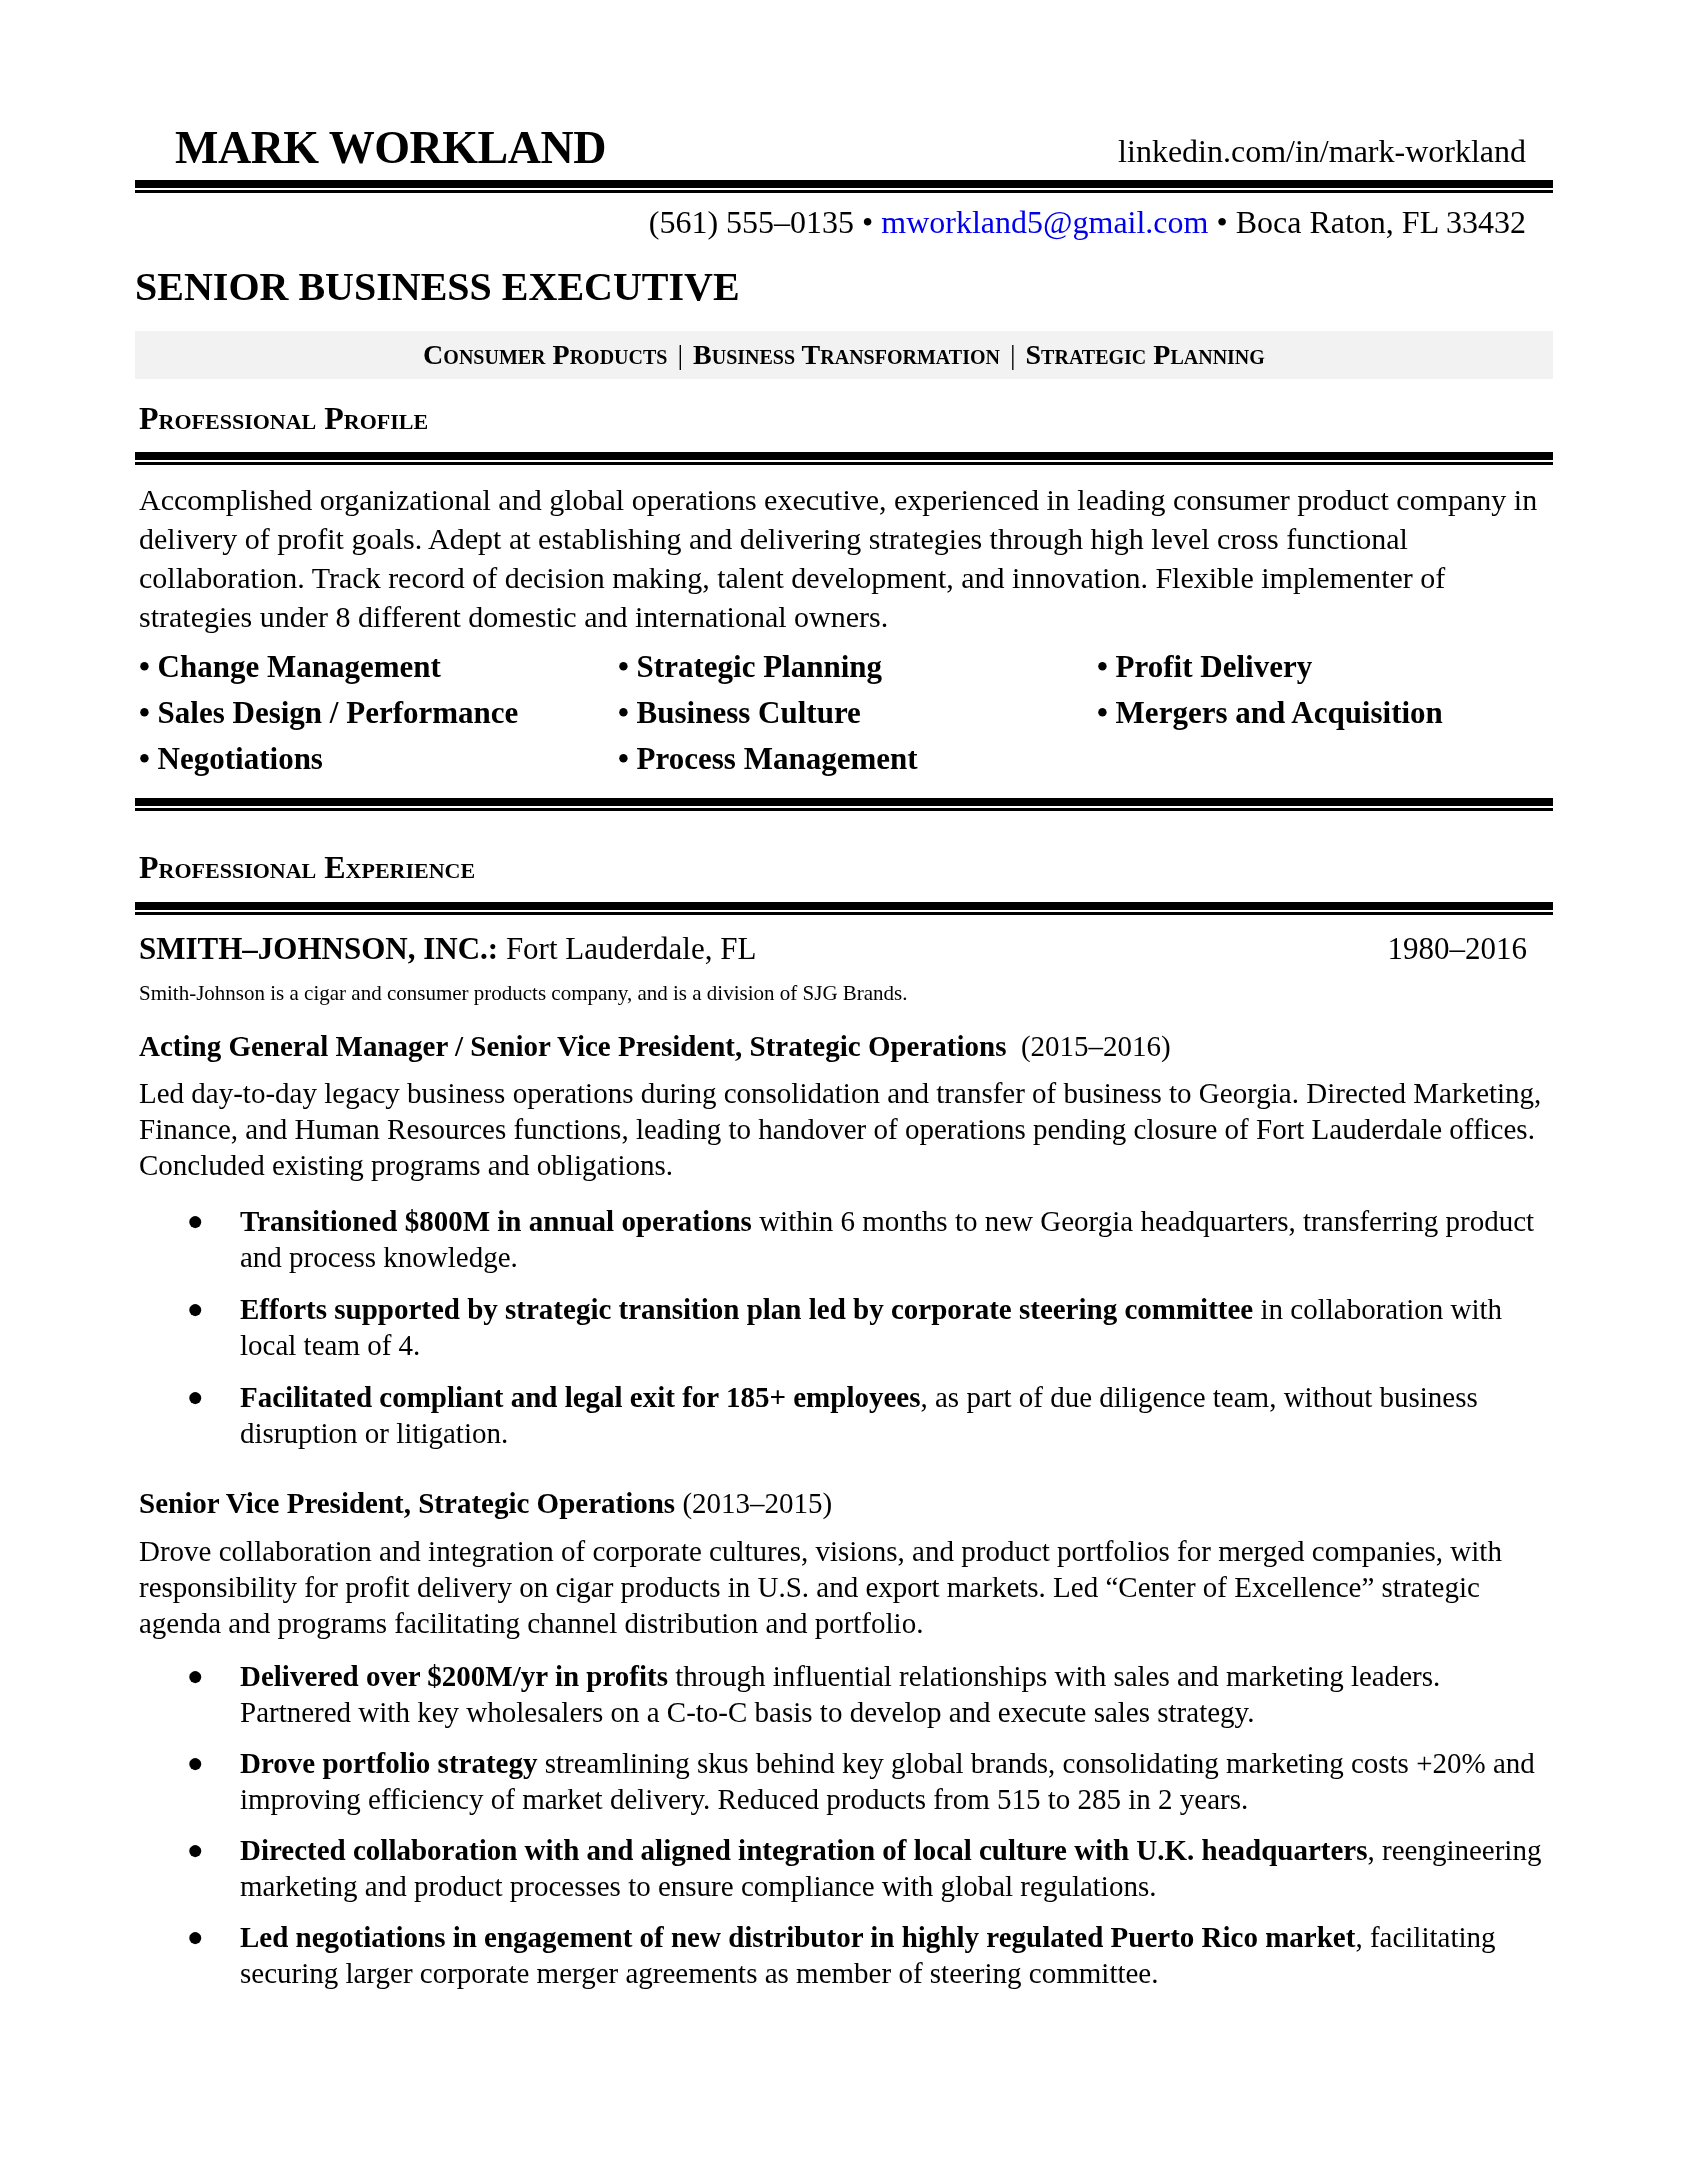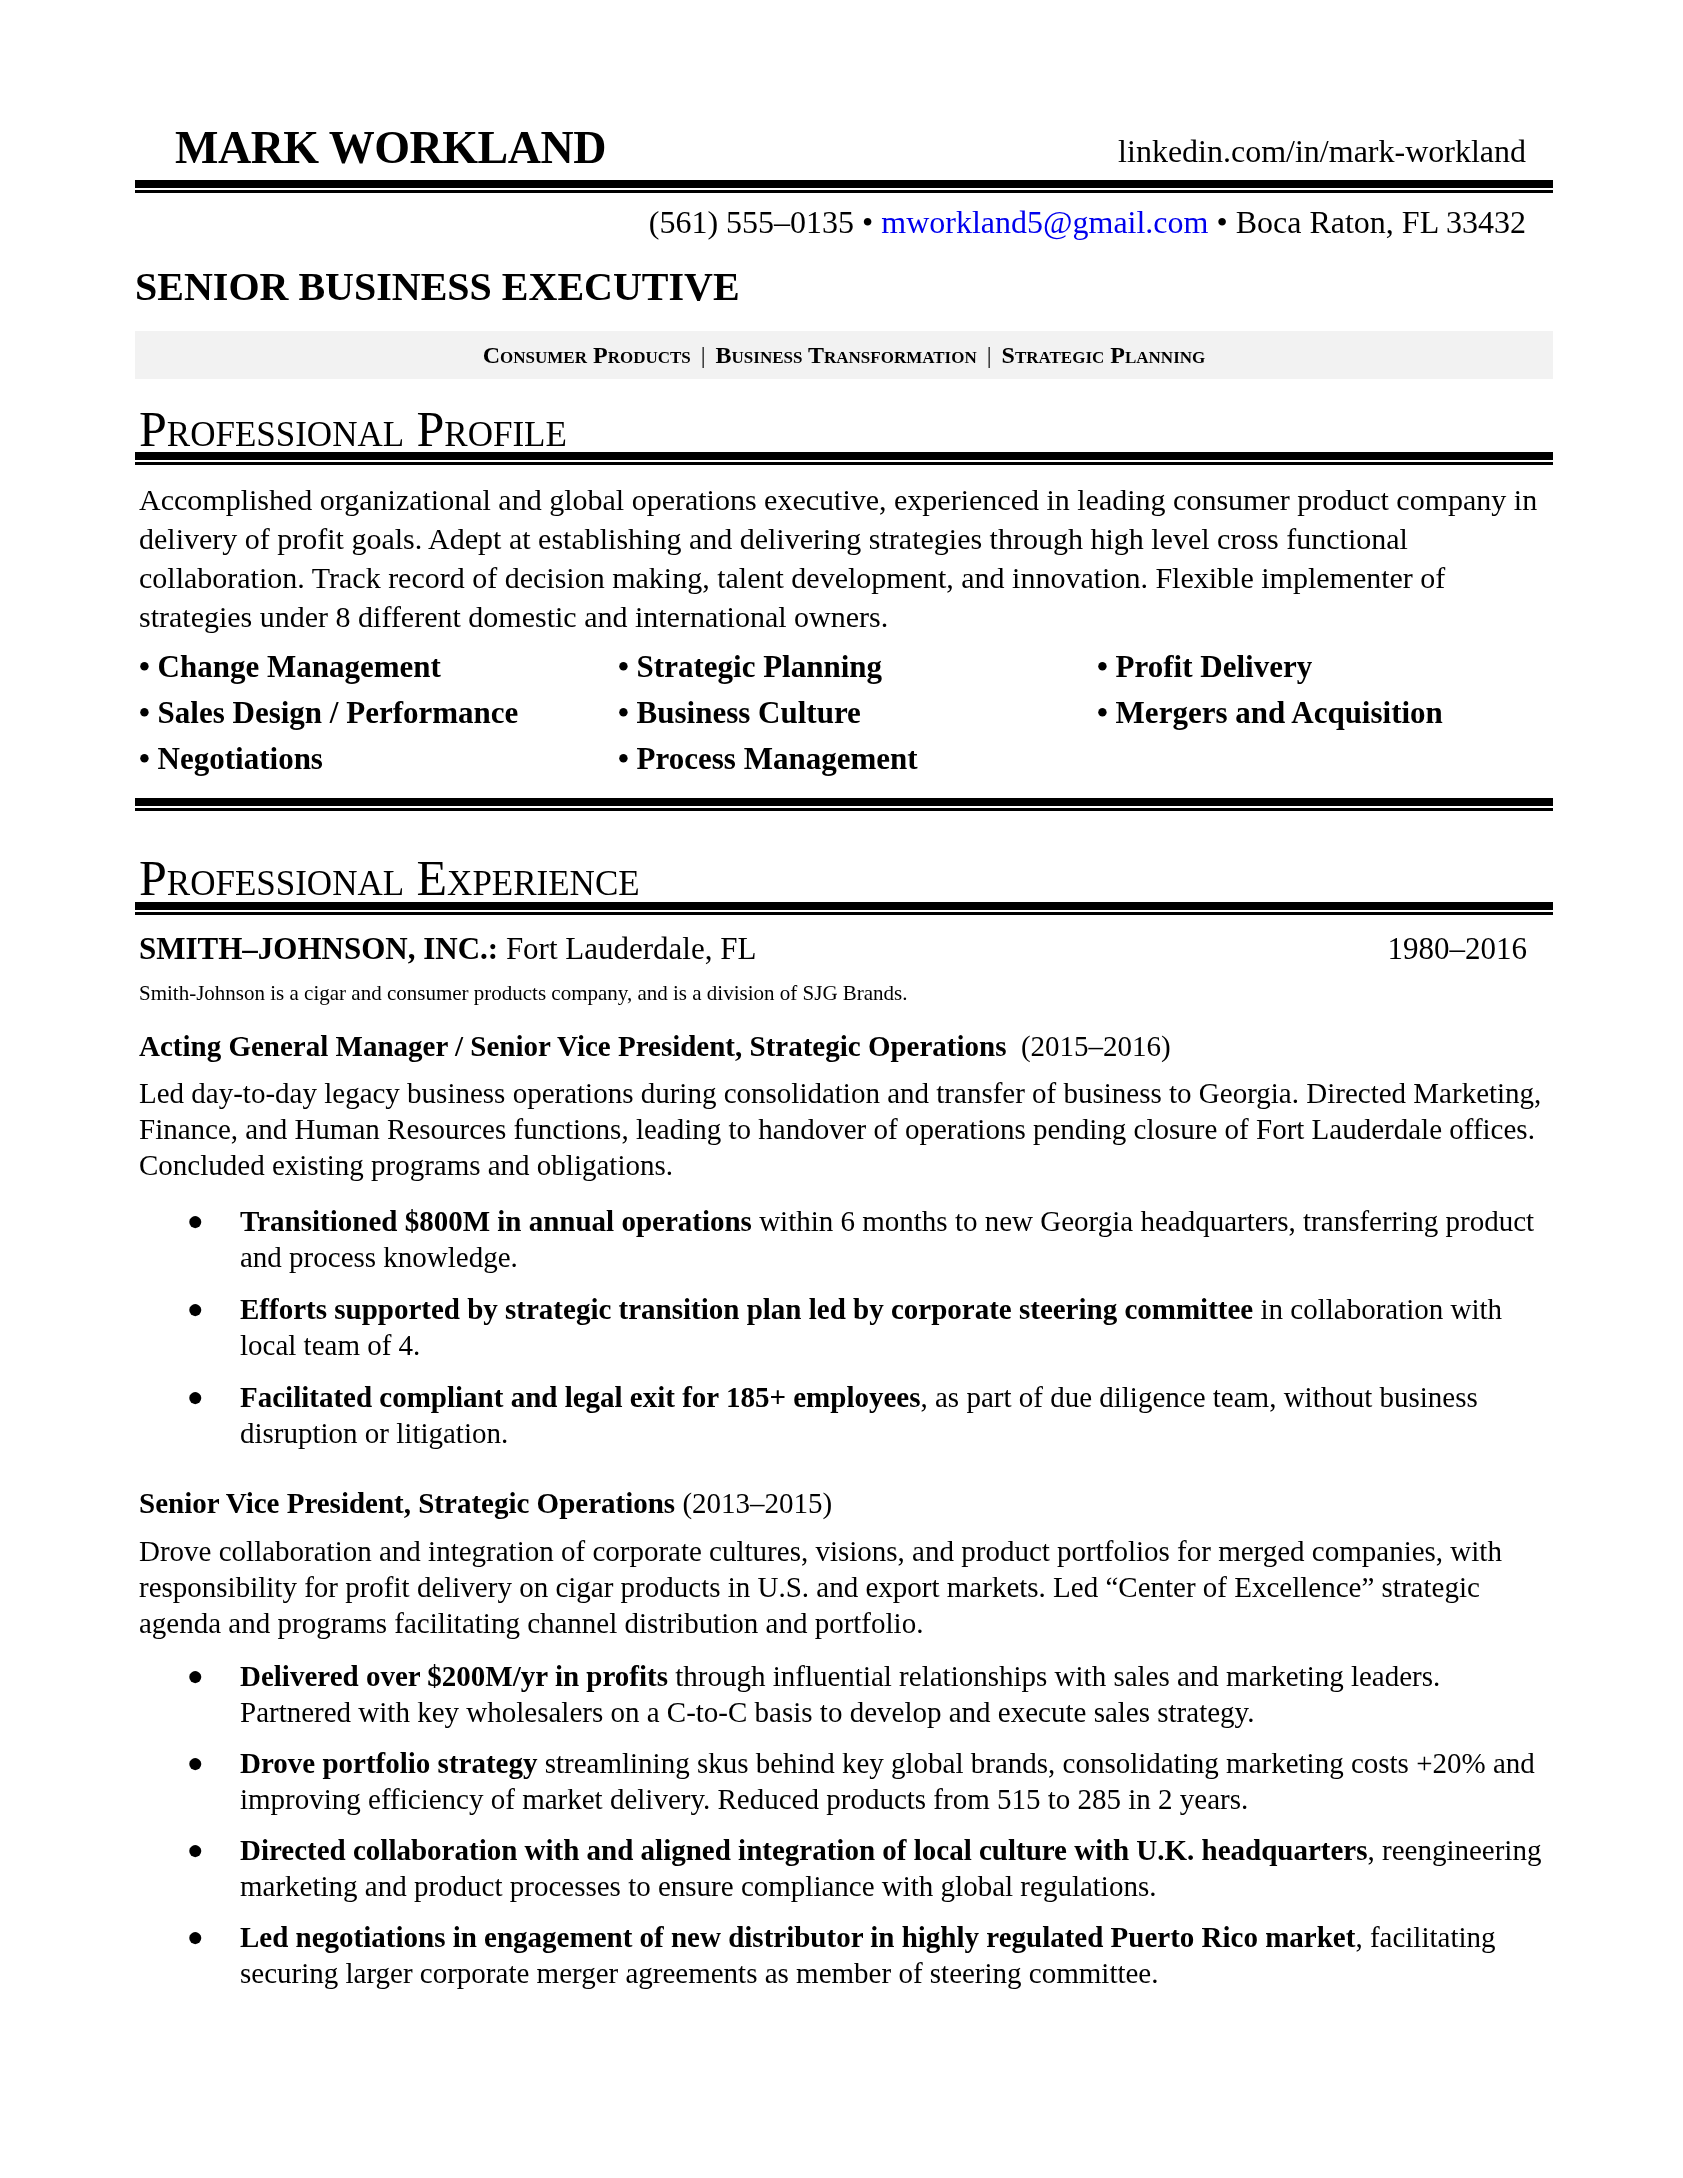--- a/index.html
+++ b/index.html
@@ -10,23 +10,23 @@
   .name { left: 4px; top: 121px; font-size: 46px; font-weight: bold; letter-spacing: -0.5px; white-space: nowrap; margin-left: 36px; }
   .linkedin { right: 27px; top: 133px; font-size: 32px; white-space: nowrap; }
   .rule { position: absolute; left: 0; width: 1418px; }
   .rule .thick { height: 8px; background: #000; }
   .rule .gap { height: 2px; background: #fff; }
   .rule .thin { height: 3px; background: #000; }
   .contact { right: 27px; top: 204px; font-size: 32px; white-space: nowrap; }
   .contact a { color: #0000ee; }
   .headline { left: 0; width: 1418px; top: 263px; text-align: left; font-size: 40px; font-weight: bold; white-space: nowrap; }
   .band { left: 0; top: 331px; width: 1418px; height: 48px; background: #f2f2f2; }
-  .band-inner { text-align: center; font-size: 24px; font-weight: bold; line-height: 48px; font-variant: small-caps; white-space: nowrap; }
+  .band-inner { text-align: center; font-size: 28px; font-weight: bold; line-height: 48px; font-variant: small-caps; white-space: nowrap; }
   .band-inner .sep { font-weight: normal; padding: 0 10px; }
-  .section-title { left: 4px; font-size: 50px; font-weight: normal; font-variant: small-caps; white-space: nowrap; }
+  .section-title { left: 4px; font-size: 32px; font-weight: bold; font-variant: small-caps; white-space: nowrap; }
   .para { left: 4px; width: 1414px; font-size: 30px; line-height: 39px; }
   .skills { left: 4px; top: 647px; width: 1414px; display: grid; grid-template-columns: 479px 479px 455px; row-gap: 7px; }
   .skill { font-size: 31px; font-weight: bold; line-height: 39px; white-space: nowrap; }
   .job-header { left: 4px; top: 931px; width: 1388px; font-size: 31px; white-space: nowrap; }
   .job-header .company { font-weight: bold; }
   .job-header .dates { position: absolute; right: 0; top: 0; }
   .plain { left: 4px; font-size: 21px; white-space: nowrap; }
   .role { left: 4px; font-size: 29px; white-space: nowrap; }
   .role .title { font-weight: bold; }
   .bullets { left: 50px; width: 1366px; }

